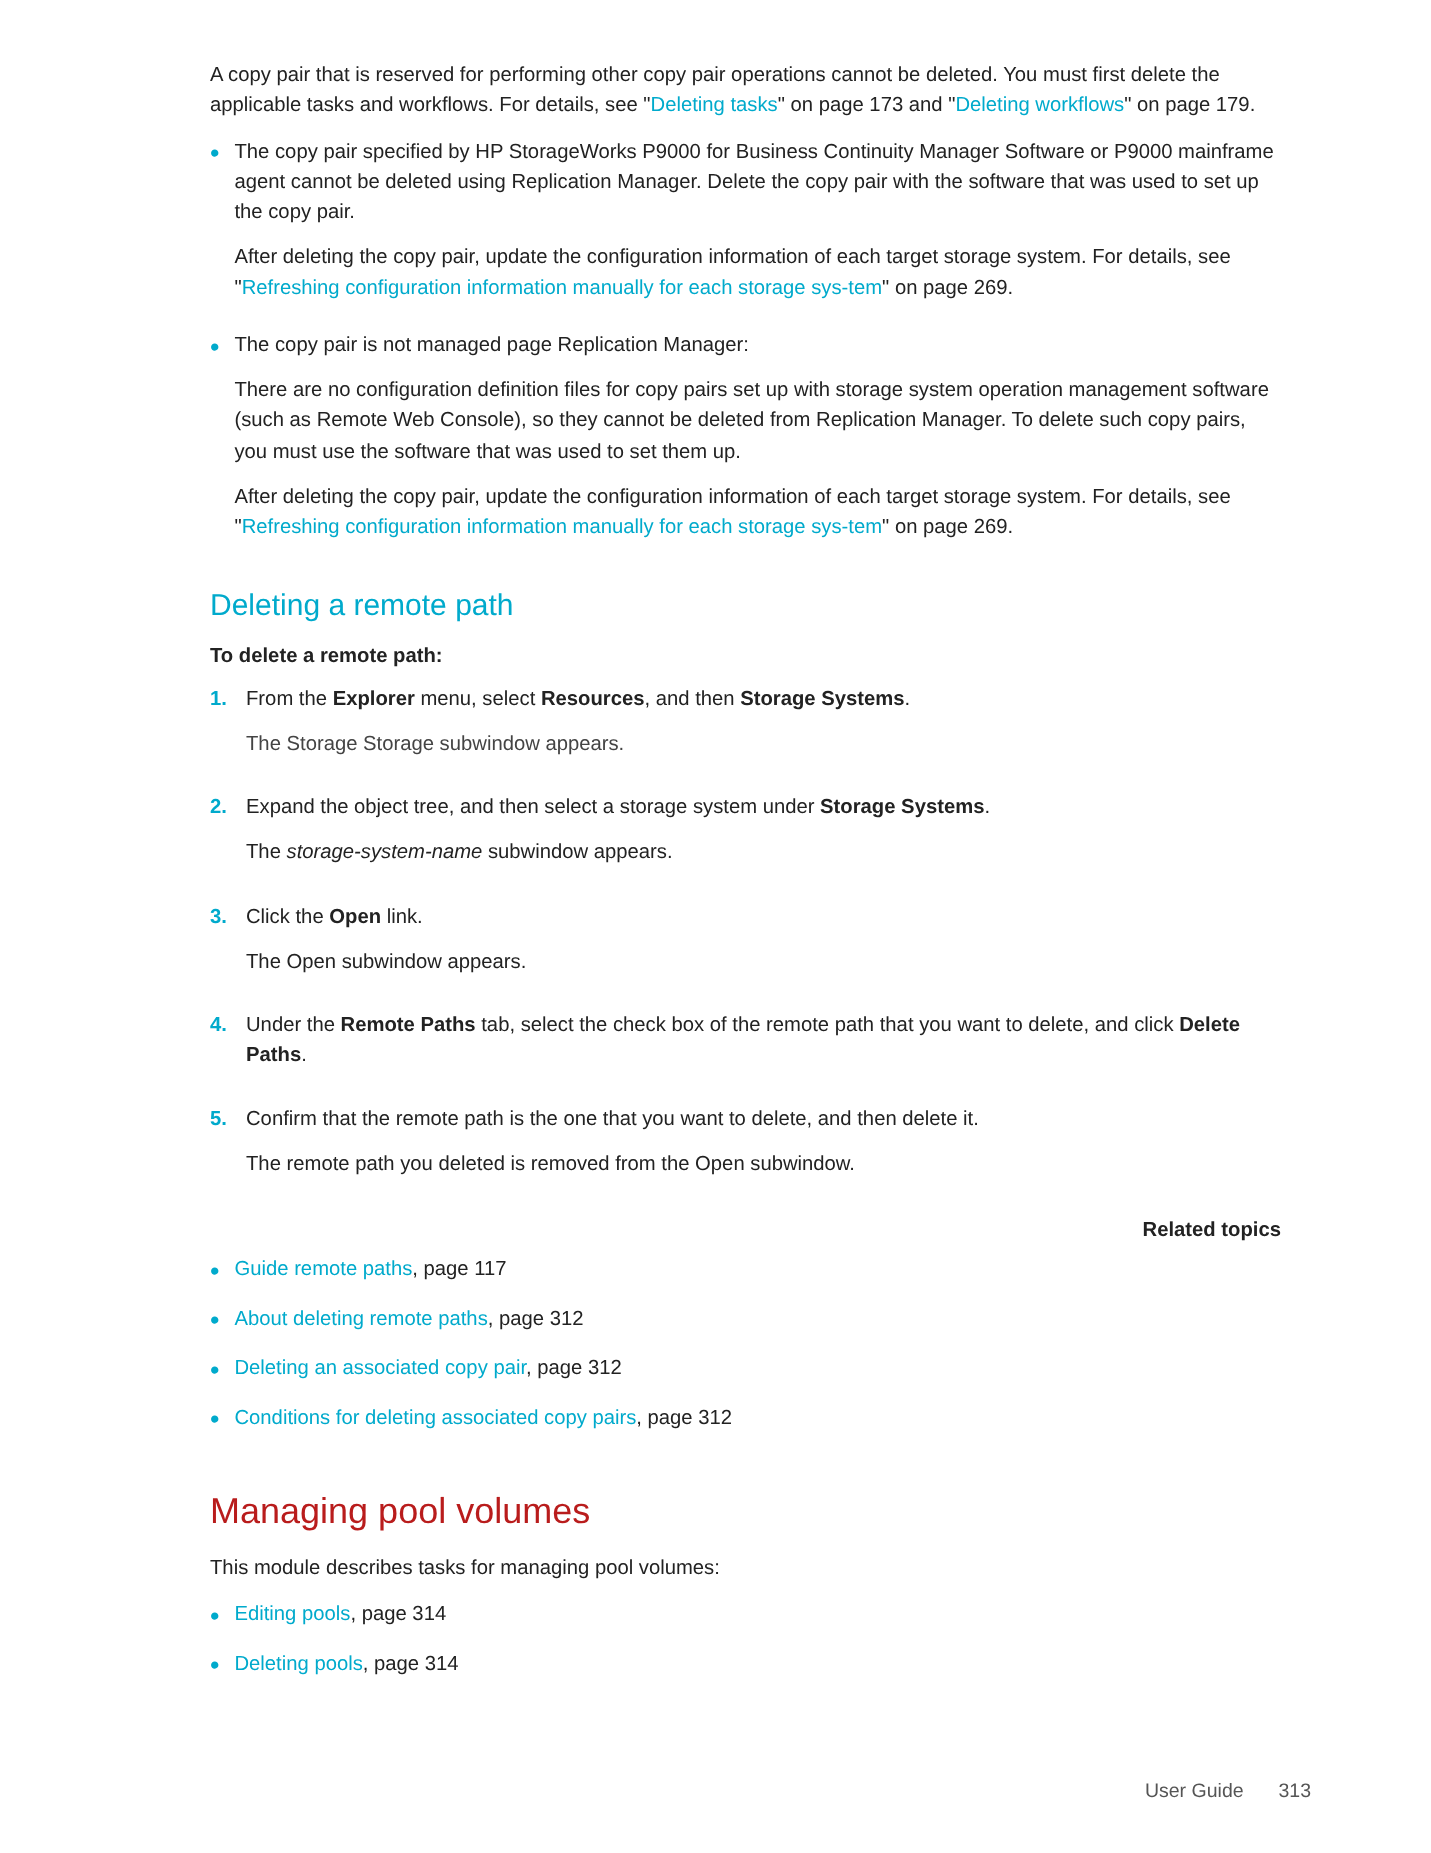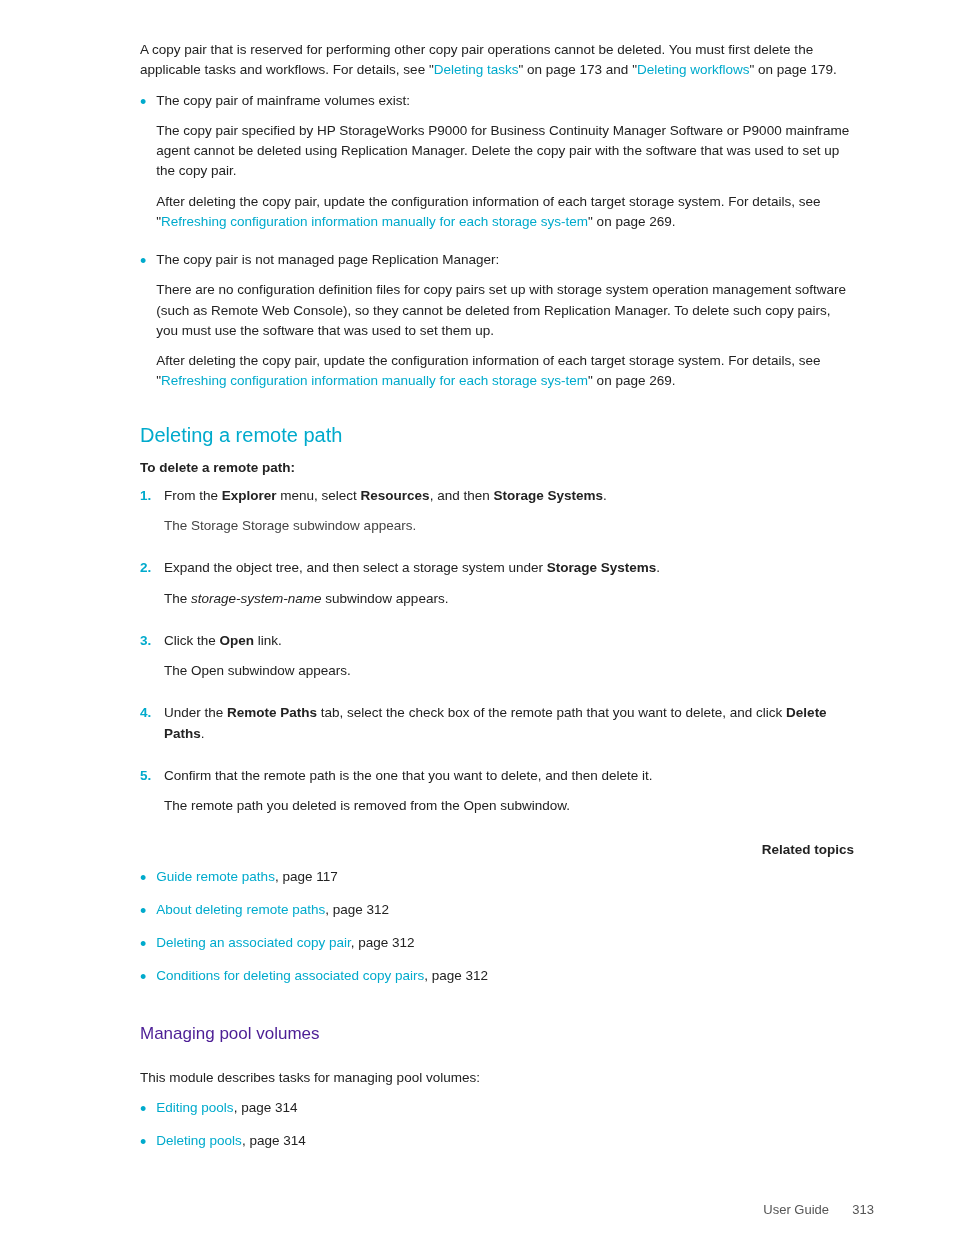--- a/index.html
+++ b/index.html
@@ -53,25 +53,25 @@
       margin-bottom: 8px;
       margin-top: 18px;
     }
     .sub-heading {
       font-weight: bold;
       font-size: 13.5px;
       margin-bottom: 8px;
       margin-top: 6px;
     }
     .major-heading {
-      color: #4c1d95;
-      font-size: 17px;
+      color: #b91c1c;
+      font-size: 24px;
       font-weight: normal;
       margin-top: 30px;
-      margin-bottom: 22px;
+      margin-bottom: 9px;
     }
     .step-list {
       list-style: none;
       margin: 0;
       padding: 0;
     }
     .step-item {
       display: flex;
       margin-bottom: 12px;
     }
@@ -93,21 +93,21 @@
     .bold { font-weight: bold; margin-top: 24px; }
     .italic { font-style: italic; }
     .related-topics-heading {
       font-weight: bold;
       margin-top: 14px;
       margin-bottom: 6px;
       text-align: right;
     }
     .footer {
       position: absolute;
-      bottom: 16px;
+      bottom: 32px;
       right: 80px;
       font-size: 13px;
       color: #555;
     }
     .footer-sep {
       display: inline-block;
       margin: 0 8px;
     }
   </style>
 </head>
@@ -117,21 +117,20 @@
   <div class="content-area">
 
     <p>
       A copy pair that is reserved for performing other copy pair operations cannot be deleted. You must first delete the applicable tasks and workflows. For details, see "<a class="link-text">Deleting tasks</a>" on page 173 and "<a class="link-text">Deleting workflows</a>" on page 179.
     </p>
 
     <ul class="bullet-list">
       <li>
         <span class="bullet-dot">•</span>
         <div class="bullet-content">
-          <p>The copy pair of mainframe volumes exist:</p>
           <p>The copy pair specified by HP StorageWorks P9000 for Business Continuity Manager Software or P9000 mainframe agent cannot be deleted using Replication Manager. Delete the copy pair with the software that was used to set up the copy pair.</p>
           <p>After deleting the copy pair, update the configuration information of each target storage system. For details, see "<a class="link-text">Refreshing configuration information manually for each storage sys-tem</a>" on page 269.</p>
         </div>
       </li>
       <li>
         <span class="bullet-dot">•</span>
         <div class="bullet-content">
           <p>The copy pair is not managed page Replication Manager:</p>
           <p>There are no configuration definition files for copy pairs set up with storage system operation management software (such as Remote Web Console), so they cannot be deleted from Replication Manager. To delete such copy pairs, you must use the software that was used to set them up.</p>
           <p>After deleting the copy pair, update the configuration information of each target storage system. For details, see "<a class="link-text">Refreshing configuration information manually for each storage sys-tem</a>" on page 269.</p>

